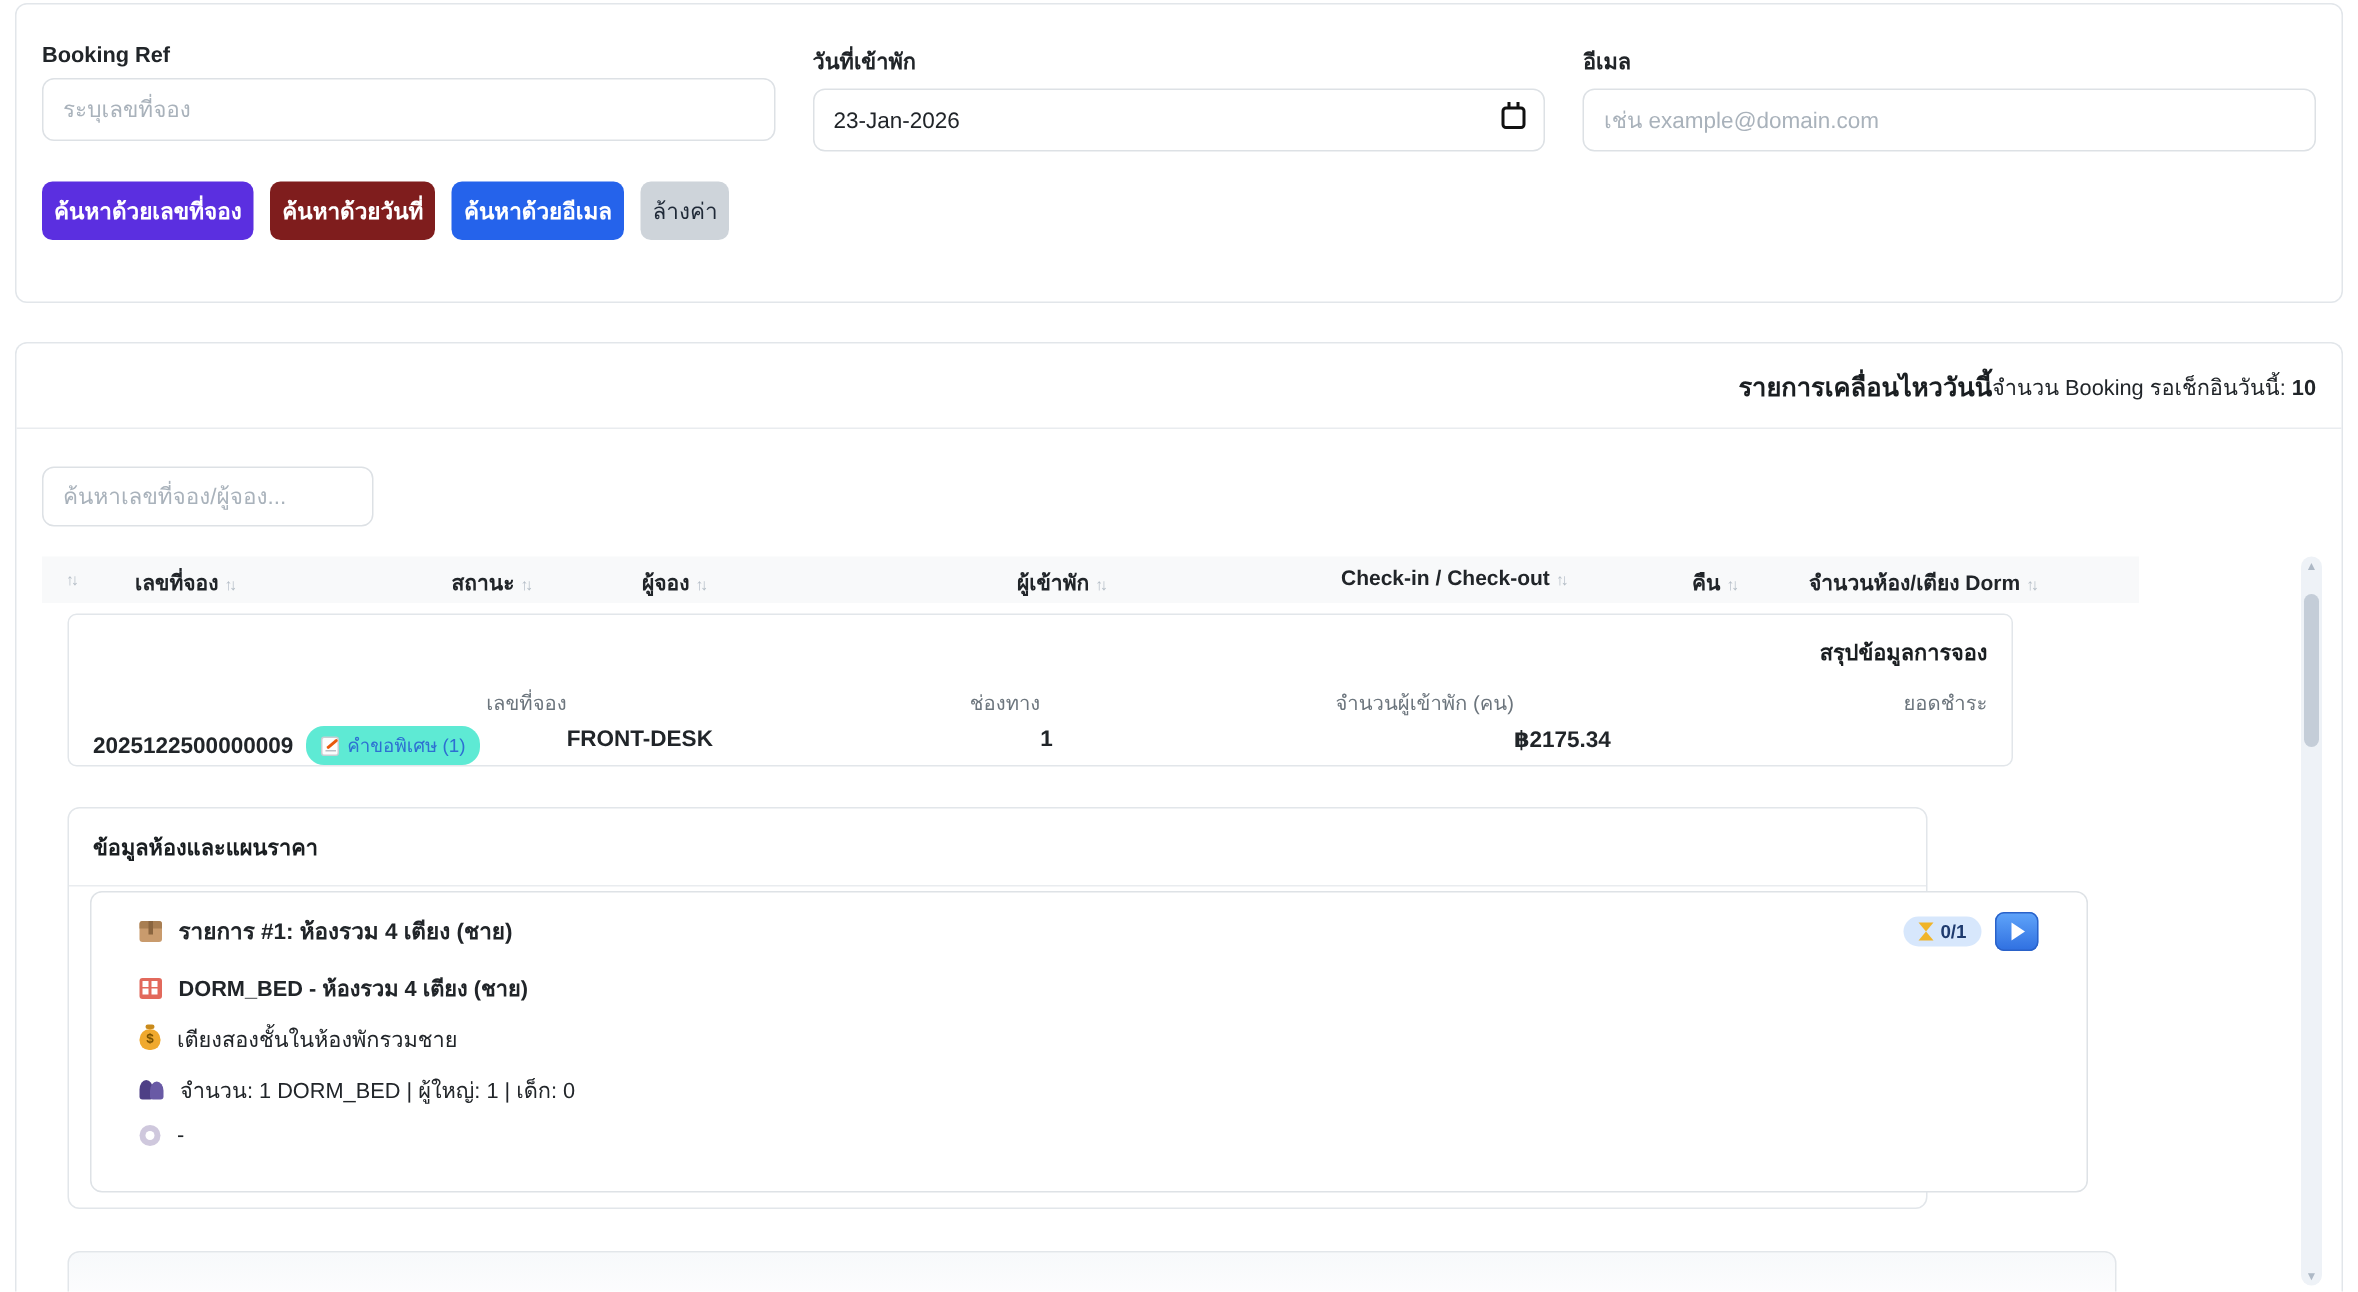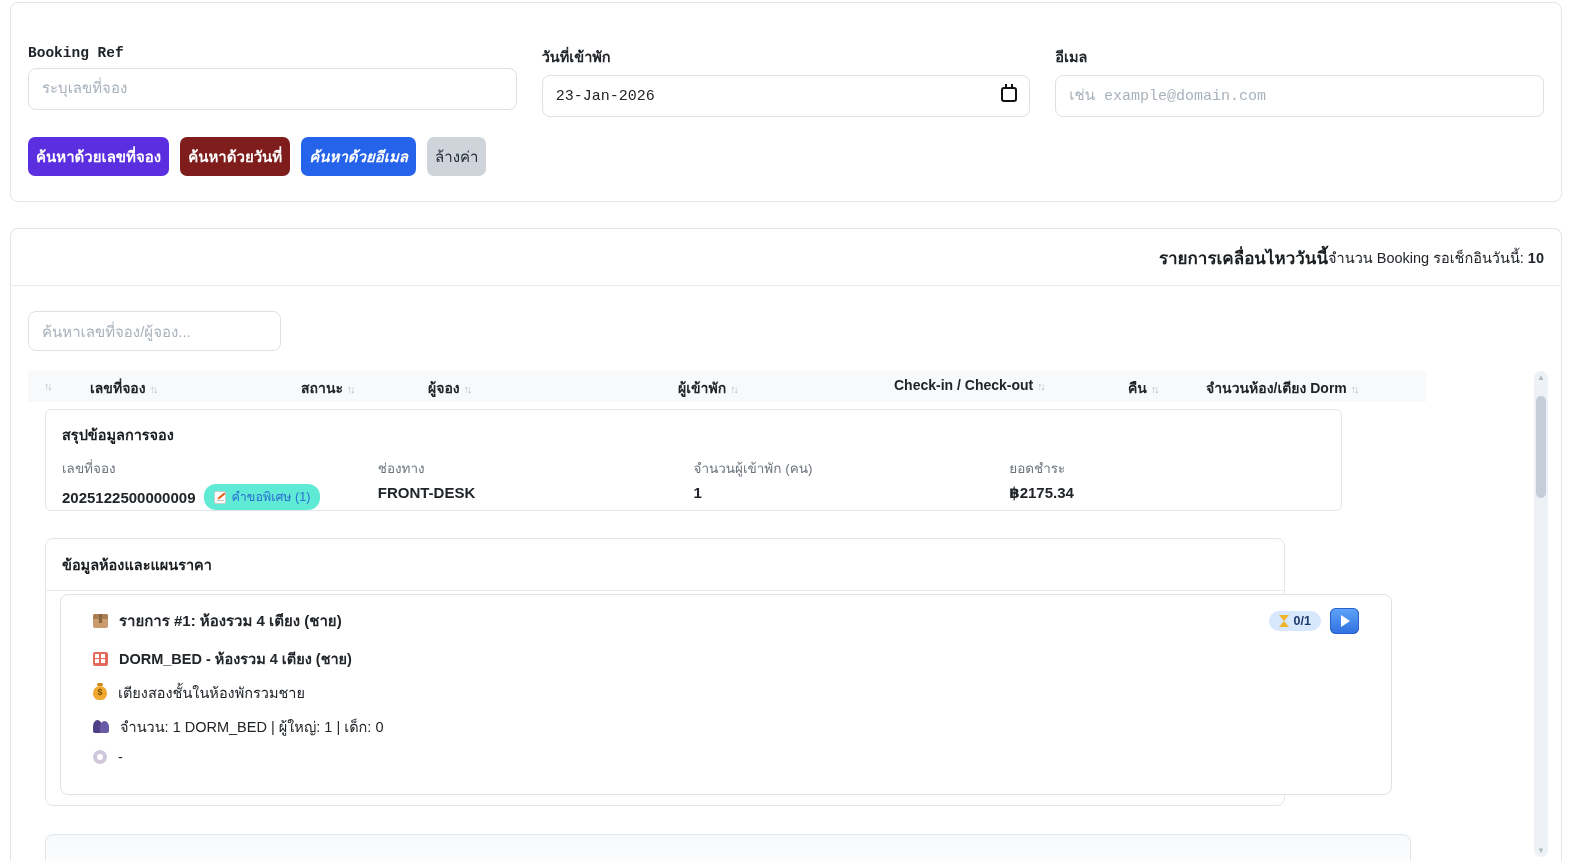--- a/index.html
+++ b/index.html
@@ -11,69 +11,69 @@
     font-size:15px;
   }
   .card {
     position:absolute; background:#fff;
     border:1px solid #e2e6ea; border-radius:8px;
   }
 
   
   #search-card { left:10px; top:2px; width:1552px; height:200px; padding:18px 17px; }
   .section-title { font-size:17px; font-weight:bold; color:#1a1e21; }
-  .form-row { display:grid; grid-template-columns:1fr 1fr 1fr; column-gap:25px; margin-top:24px;font-family:Liberation Mono, monospace; }
+  .form-row { display:grid; grid-template-columns:1fr 1fr 1fr; column-gap:25px; margin-top:8px; }
   .form-label { font-size:14.5px; font-weight:600; color:#212529; margin-bottom:7px; }
   .text-input {
     width:100%; height:42px; border:1px solid #dde1e5; border-radius:8px;
     padding:0 13px; font-size:15px; color:#212529; outline:none; background:#fff;
     font-family:inherit;
   }
   .text-input::placeholder { color:#a9b2bb; }
   .date-wrap { position:relative; }
   .date-wrap .cal-icon { position:absolute; right:13px; top:12px; }
   .btn-row { display:flex; gap:11px; margin-top:20px; }
   .btn {
     height:39px; border:none; border-radius:7px; padding:0 8px;
     font-size:15px; font-weight:bold; color:#fff; cursor:pointer; font-family:inherit;
   }
   .btn-purple { background:#5b2fe0; }
   .btn-teal   { background:#7f1d1d; }
-  .btn-blue   { background:#2563eb;font-style:italic; }
+  .btn-blue   { background:#2563eb; }
   .btn-gray   { background:#ced4da; color:#1f2937; font-weight:normal; }
 
   
   #movements-card { left:10px; top:228px; width:1552px; height:700px; border-bottom:none; }
   .card-header {
     display:flex; justify-content:flex-end; align-items:center;
     padding:15px 17px; border-bottom:1px solid #e9ecef; height:57px;
   }
   .counter-text { font-size:14.5px; color:#212529; }
   .counter-text b { font-weight:bold; }
-  #row-search-input { position:absolute; left:17px; top:82px; width:253px; height:40px; }
+  #row-search-input { position:absolute; left:17px; top:82px; width:221px; height:40px; }
 
   .table-head {
     position:absolute; left:17px; top:142px; width:1398px; height:31px;
     background:#f8f9fa;
   }
   .th { position:absolute; top:6px; font-size:14px; font-weight:bold; color:#212529; white-space:nowrap; cursor:pointer; }
   .sort-glyph { font-size:10.5px; color:#b4bdc6; letter-spacing:-2px; margin-left:4px; font-weight:normal; }
 
   
   .v-scrollbar {
     position:absolute; left:1523px; top:142px; width:14px; height:486px;
     background:#eef2f7; border-radius:7px;
   }
   .v-scrollbar .arrow { position:absolute; left:0; width:14px; text-align:center; font-size:8px; color:#aeb9c6; }
   .v-scrollbar .arrow.up { top:2px; }
   .v-scrollbar .arrow.down { bottom:2px; }
   .v-thumb { position:absolute; left:2px; top:25px; width:10px; height:102px; background:#c4cdd8; border-radius:6px; }
 
   
-  #summary-panel { left:34px; top:180px; width:1297px; height:102px; padding:13px 16px; position:absolute; }
+  #summary-panel { left:34px; top:180px; width:1297px; height:102px; padding:13px 16px; position:absolute;text-align:right; }
   .panel-title { font-size:14.5px; font-weight:bold; color:#1a1e21; }
   .summary-grid { display:grid; grid-template-columns:repeat(4,1fr); margin-top:11px; }
   .sum-label { font-size:13.5px; color:#6c757d; }
   .sum-value { font-size:15px; font-weight:bold; color:#212529; margin-top:5px; display:flex; align-items:center; gap:9px; }
 
   .pill {
     display:inline-flex; align-items:center; gap:5px;
     background:#5eead4; color:#2d6fd2; border-radius:12px;
     font-size:12.5px; font-weight:normal; padding:3px 10px; white-space:nowrap;
   }

